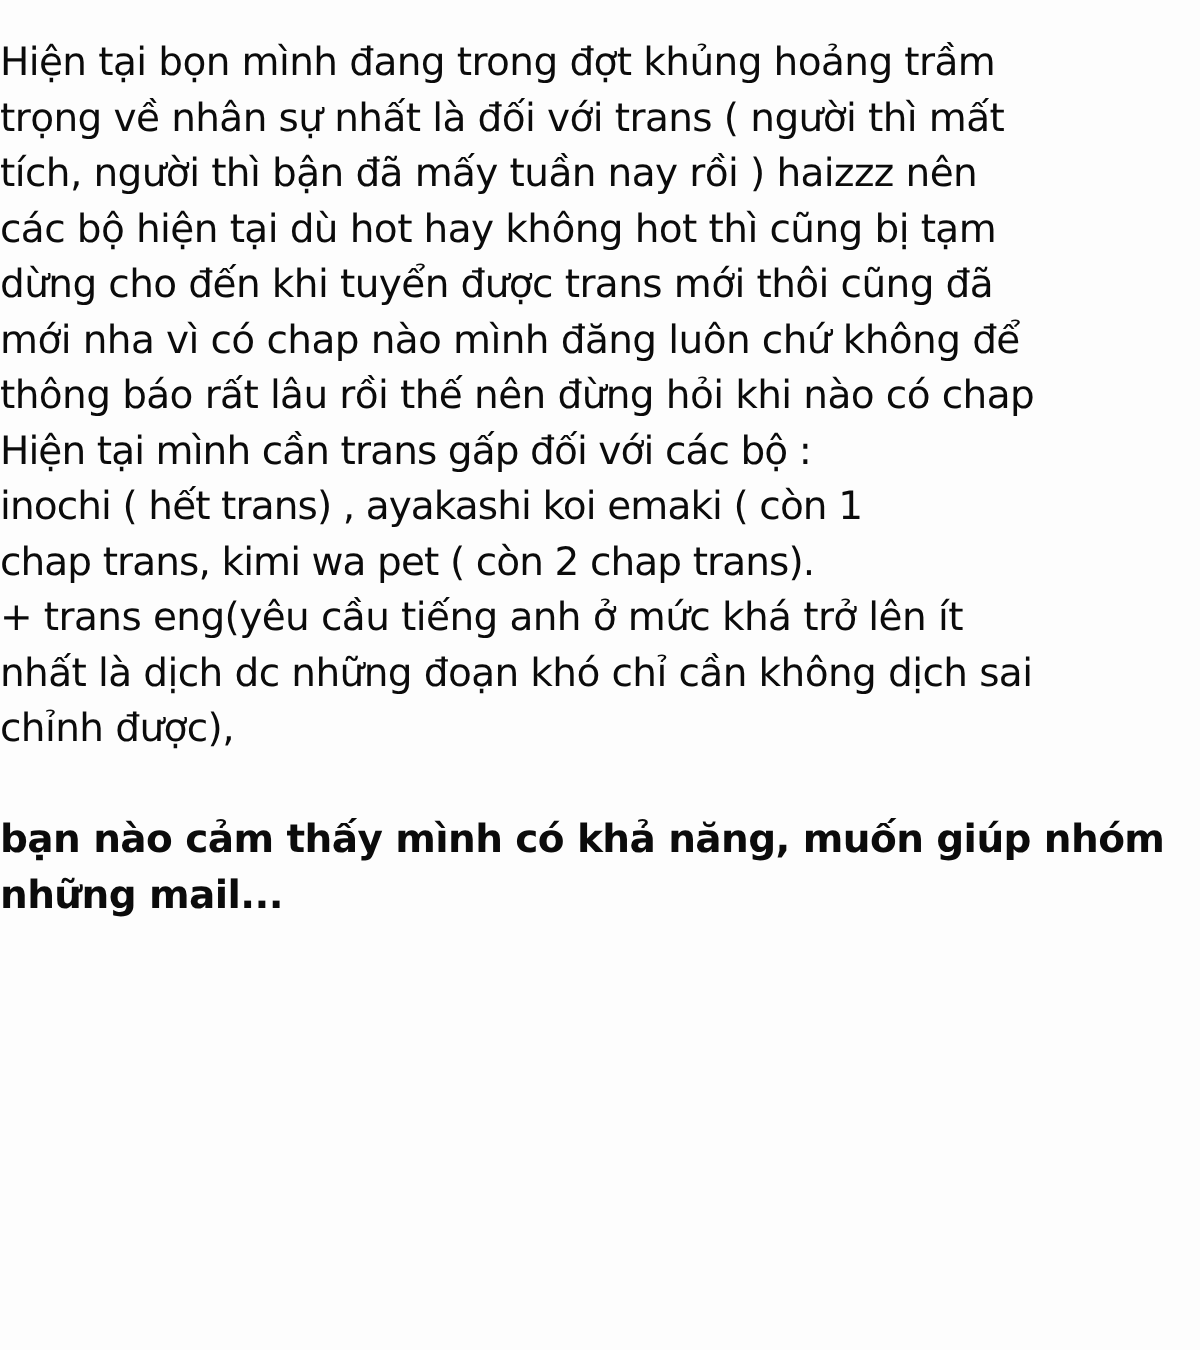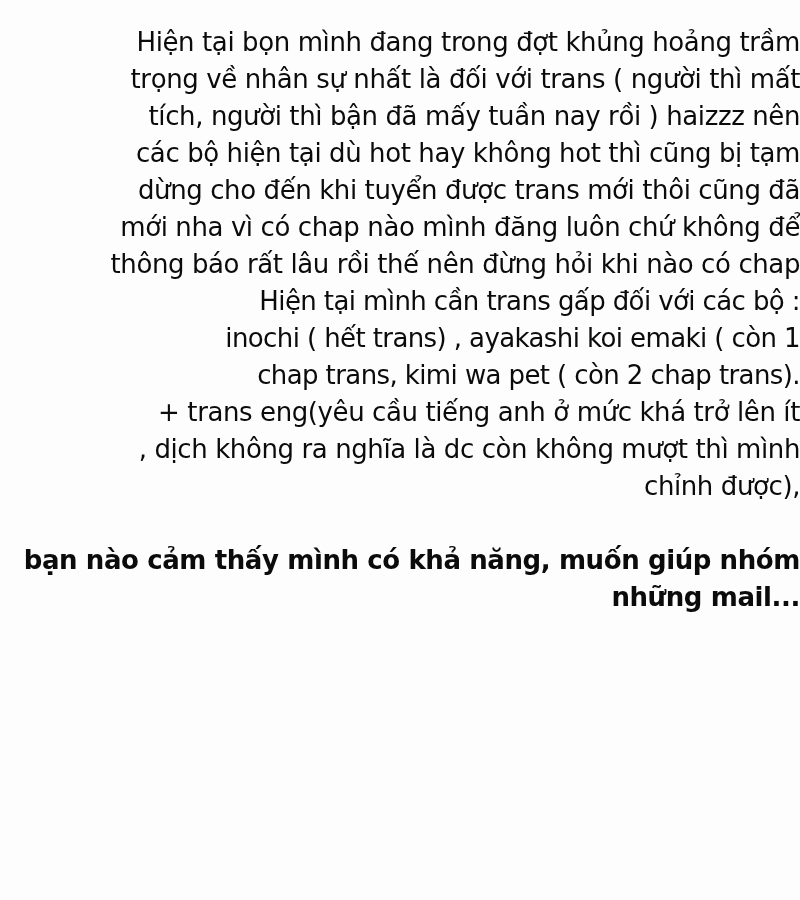--- a/index.html
+++ b/index.html
@@ -10,21 +10,21 @@
     width: 800px;
     height: 900px;
     background: #fdfdfd;
     overflow: hidden;
   }
   .page {
     box-sizing: border-box;
     width: 800px;
     height: 900px;
     padding-top: 24px;
-    text-align: right;
+    text-align: left;
     font-family: "DejaVu Sans", sans-serif;
     font-size: 26px;
     line-height: 37px;
     color: #0b0b0b;
     letter-spacing: -0.4px;
   }
   .line {
     white-space: nowrap;
   }
   .para-bold .line {
@@ -52,21 +52,21 @@
   </div>
 
   <div class="para para-bold">
     <div class="line">Hiện tại mình cần trans gấp đối với các bộ :</div>
     <div class="line">inochi ( hết trans) , ayakashi koi emaki ( còn 1</div>
     <div class="line">chap trans, kimi wa pet ( còn 2 chap trans).</div>
   </div>
 
   <div class="para para-requirements">
     <div class="line">+ trans eng(yêu cầu tiếng anh ở mức khá trở lên ít</div>
-    <div class="line">, dịch không ra nghĩa là dc còn không mượt thì mình</div>
+    <div class="line">nhất là dịch dc những đoạn khó chỉ cần không dịch sai</div>
     <div class="line">chỉnh được),</div>
   </div>
 
   <div class="para para-contact">
     <div class="line">bạn nào cảm thấy mình có khả năng, muốn giúp nhóm</div>
     <div class="line">những mail...</div>
   </div>
 
 </div>
 

